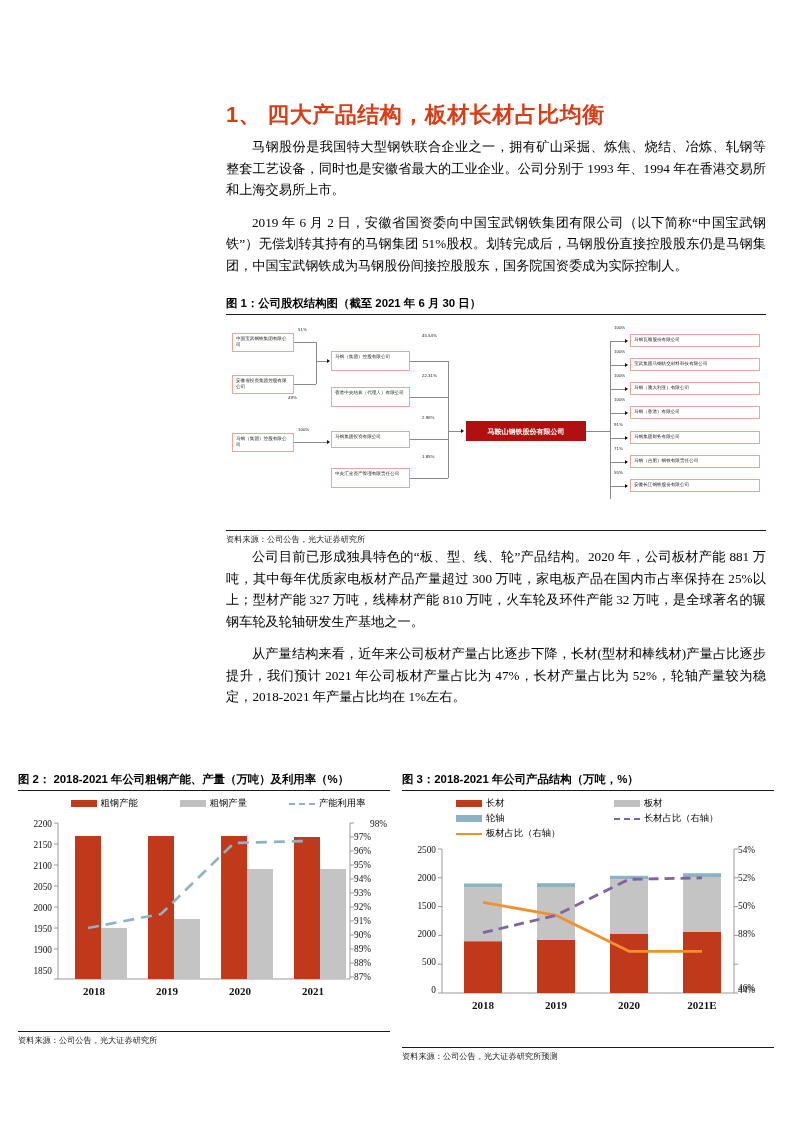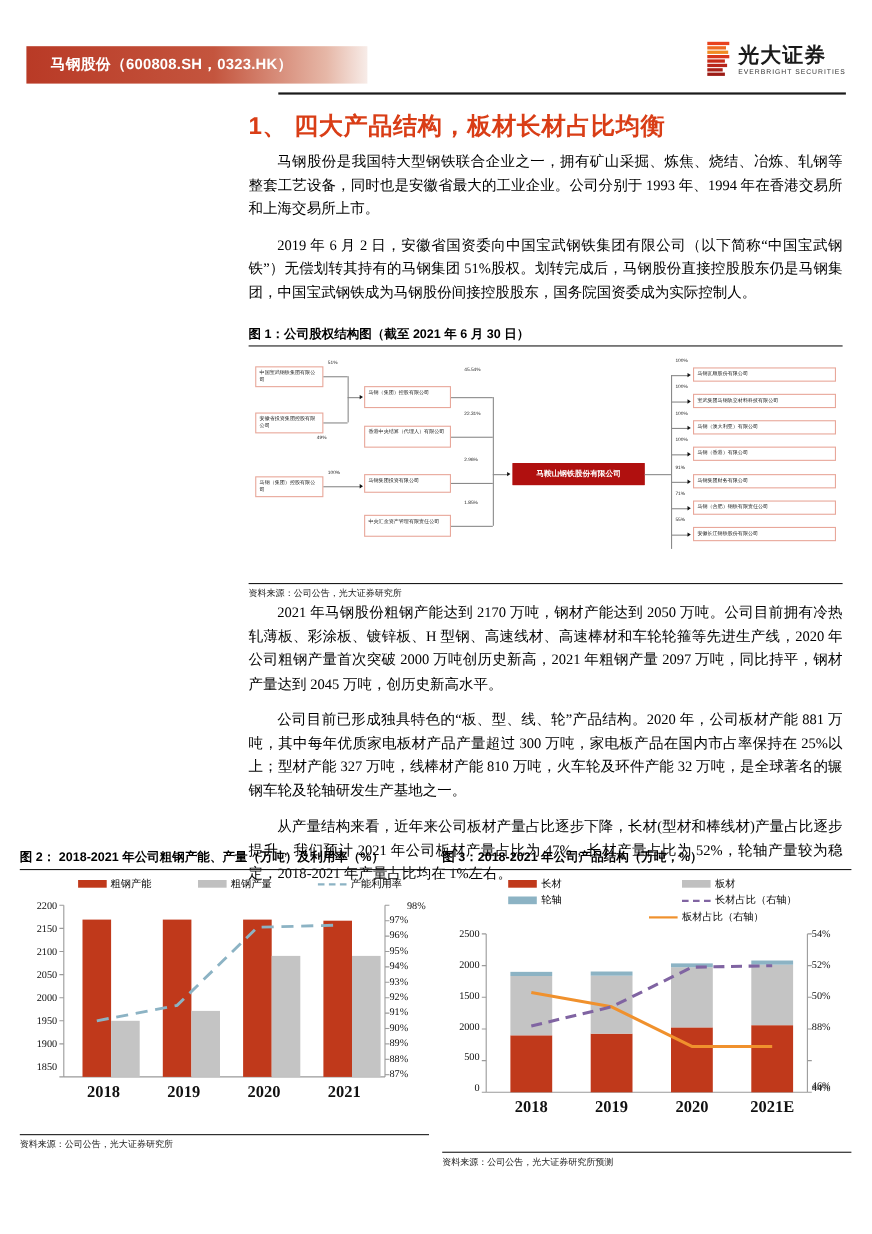--- a/index.html
+++ b/index.html
@@ -97,51 +97,29 @@
   .legend{display:flex;flex-wrap:wrap;justify-content:center;align-items:center;
     gap:4px 14px;font-size:9.3px;
     font-family:"Liberation Serif","DejaVu Serif",serif;padding:6px 4px 2px 4px;}
   .lg{display:flex;align-items:center;gap:4px;padding-left:28px;}
   .sw{width:26px;height:7px;display:inline-block;}
   .sw.line{height:0;border-top:2px solid;}
   .sw.dash{height:0;border-top:2.4px dashed;}
   .ytick{position:absolute;font-size:9.3px;text-align:right;
     font-family:"Liberation Serif","DejaVu Serif",serif;color:#111;}
   .ytick.r{text-align:left;}
-  .xtick{position:absolute;font-size:15px;text-align:center;font-weight:bold;
+  .xtick{position:absolute;font-size:11px;text-align:center;font-weight:bold;
     font-family:"Liberation Serif","DejaVu Serif",serif;color:#111;}
   svg{display:block;}
 </style>
 </head>
 <body>
 
 <div class="page">
 
-  <div class="hdr">
-    <div class="hdr-band">
-      <span>马钢股份（600808.SH，0323.HK）</span>
-    </div>
-    <div class="hdr-rule"></div>
-    <div class="logo">
-      <div class="logo-mark">
-        <i style="top:0;background:#e8421f;"></i>
-        <i style="top:4px;background:#ef6a22;width:17px;"></i>
-        <i style="top:8px;background:#f08a22;width:19px;"></i>
-        <i style="top:12px;background:#d8361b;"></i>
-        <i style="top:16px;background:#c62a17;width:16px;"></i>
-        <i style="top:20px;background:#b8251a;width:18px;"></i>
-        <i style="top:24px;background:#a82018;width:14px;"></i>
-        <i style="top:28px;background:#9c1c16;width:16px;"></i>
-      </div>
-      <div class="logo-txt">
-        <div class="logo-cn">光大证券</div>
-        <div class="logo-en">EVERBRIGHT SECURITIES</div>
-      </div>
-    </div>
-  </div>
 
   <div class="sec-title">
     <span class="num">1、</span><span>四大产品结构，板材长材占比均衡</span>
   </div>
 
   <div class="body-col" style="top:136px;">
     <p class="para">马钢股份是我国特大型钢铁联合企业之一，拥有矿山采掘、炼焦、烧结、冶炼、轧钢等整套工艺设备，同时也是安徽省最大的工业企业。公司分别于 1993 年、1994 年在香港交易所和上海交易所上市。</p>
     <p class="para">2019 年 6 月 2 日，安徽省国资委向中国宝武钢铁集团有限公司（以下简称“中国宝武钢铁”）无偿划转其持有的马钢集团 51%股权。划转完成后，马钢股份直接控股股东仍是马钢集团，中国宝武钢铁成为马钢股份间接控股股东，国务院国资委成为实际控制人。</p>
   </div>
 
@@ -256,21 +234,20 @@
       </div>
       <div class="pct" style="left:388px;top:149px;">55%</div>
       <div class="ln h" style="left:384px;top:165px;width:16px;"></div>
       <div class="arw" style="left:399px;top:162.5px;"></div>
     </div>
 
     <div class="fig-src">资料来源：公司公告，光大证券研究所</div>
   </div>
 
   <div class="body-col" style="top:546px;">
-    <p class="para">2021 年马钢股份粗钢产能达到 2170 万吨，钢材产能达到 2050 万吨。公司目前拥有冷热轧薄板、彩涂板、镀锌板、H 型钢、高速线材、高速棒材和车轮轮箍等先进生产线，2020 年公司粗钢产量首次突破 2000 万吨创历史新高，2021 年粗钢产量 2097 万吨，同比持平，钢材产量达到 2045 万吨，创历史新高水平。</p>
     <p class="para">公司目前已形成独具特色的“板、型、线、轮”产品结构。2020 年，公司板材产能 881 万吨，其中每年优质家电板材产品产量超过 300 万吨，家电板产品在国内市占率保持在 25%以上；型材产能 327 万吨，线棒材产能 810 万吨，火车轮及环件产能 32 万吨，是全球著名的辗钢车轮及轮轴研发生产基地之一。</p>
     <p class="para">从产量结构来看，近年来公司板材产量占比逐步下降，长材(型材和棒线材)产量占比逐步提升，我们预计 2021 年公司板材产量占比为 47%，长材产量占比为 52%，轮轴产量较为稳定，2018-2021 年产量占比均在 1%左右。</p>
   </div>
 
   <div class="fig2">
     <div class="fig-cap">图 2： 2018-2021 年公司粗钢产能、产量（万吨）及利用率（%）</div>
 
     <div class="legend">
       <div class="lg">
           <span class="sw" style="background:#c0391b;"></span>
@@ -353,21 +330,21 @@
       <div class="xtick" style="left:186px;top:168px;width:72px;">2020</div>
       <div class="xtick" style="left:259px;top:168px;width:72px;">2021</div>
     </div>
 
     <div class="fig-src">资料来源：公司公告，光大证券研究所</div>
   </div>
 
   <div class="fig3">
     <div class="fig-cap">图 3：2018-2021 年公司产品结构（万吨，%）</div>
 
-    <div class="legend" style="justify-content:flex-end;padding-left:26px;gap:2px 10px;">
+    <div class="legend" style="justify-content:flex-start;padding-left:26px;gap:2px 10px;">
       <div class="lg" style="width:120px;">
           <span class="sw" style="background:#c0391b;"></span>
           <span>长材</span>
         </div>
       <div class="lg" style="width:150px;">
           <span class="sw" style="background:#c0c0c0;"></span>
           <span>板材</span>
         </div>
       <div class="lg" style="width:120px;">
           <span class="sw" style="background:#8cb3c4;"></span>

